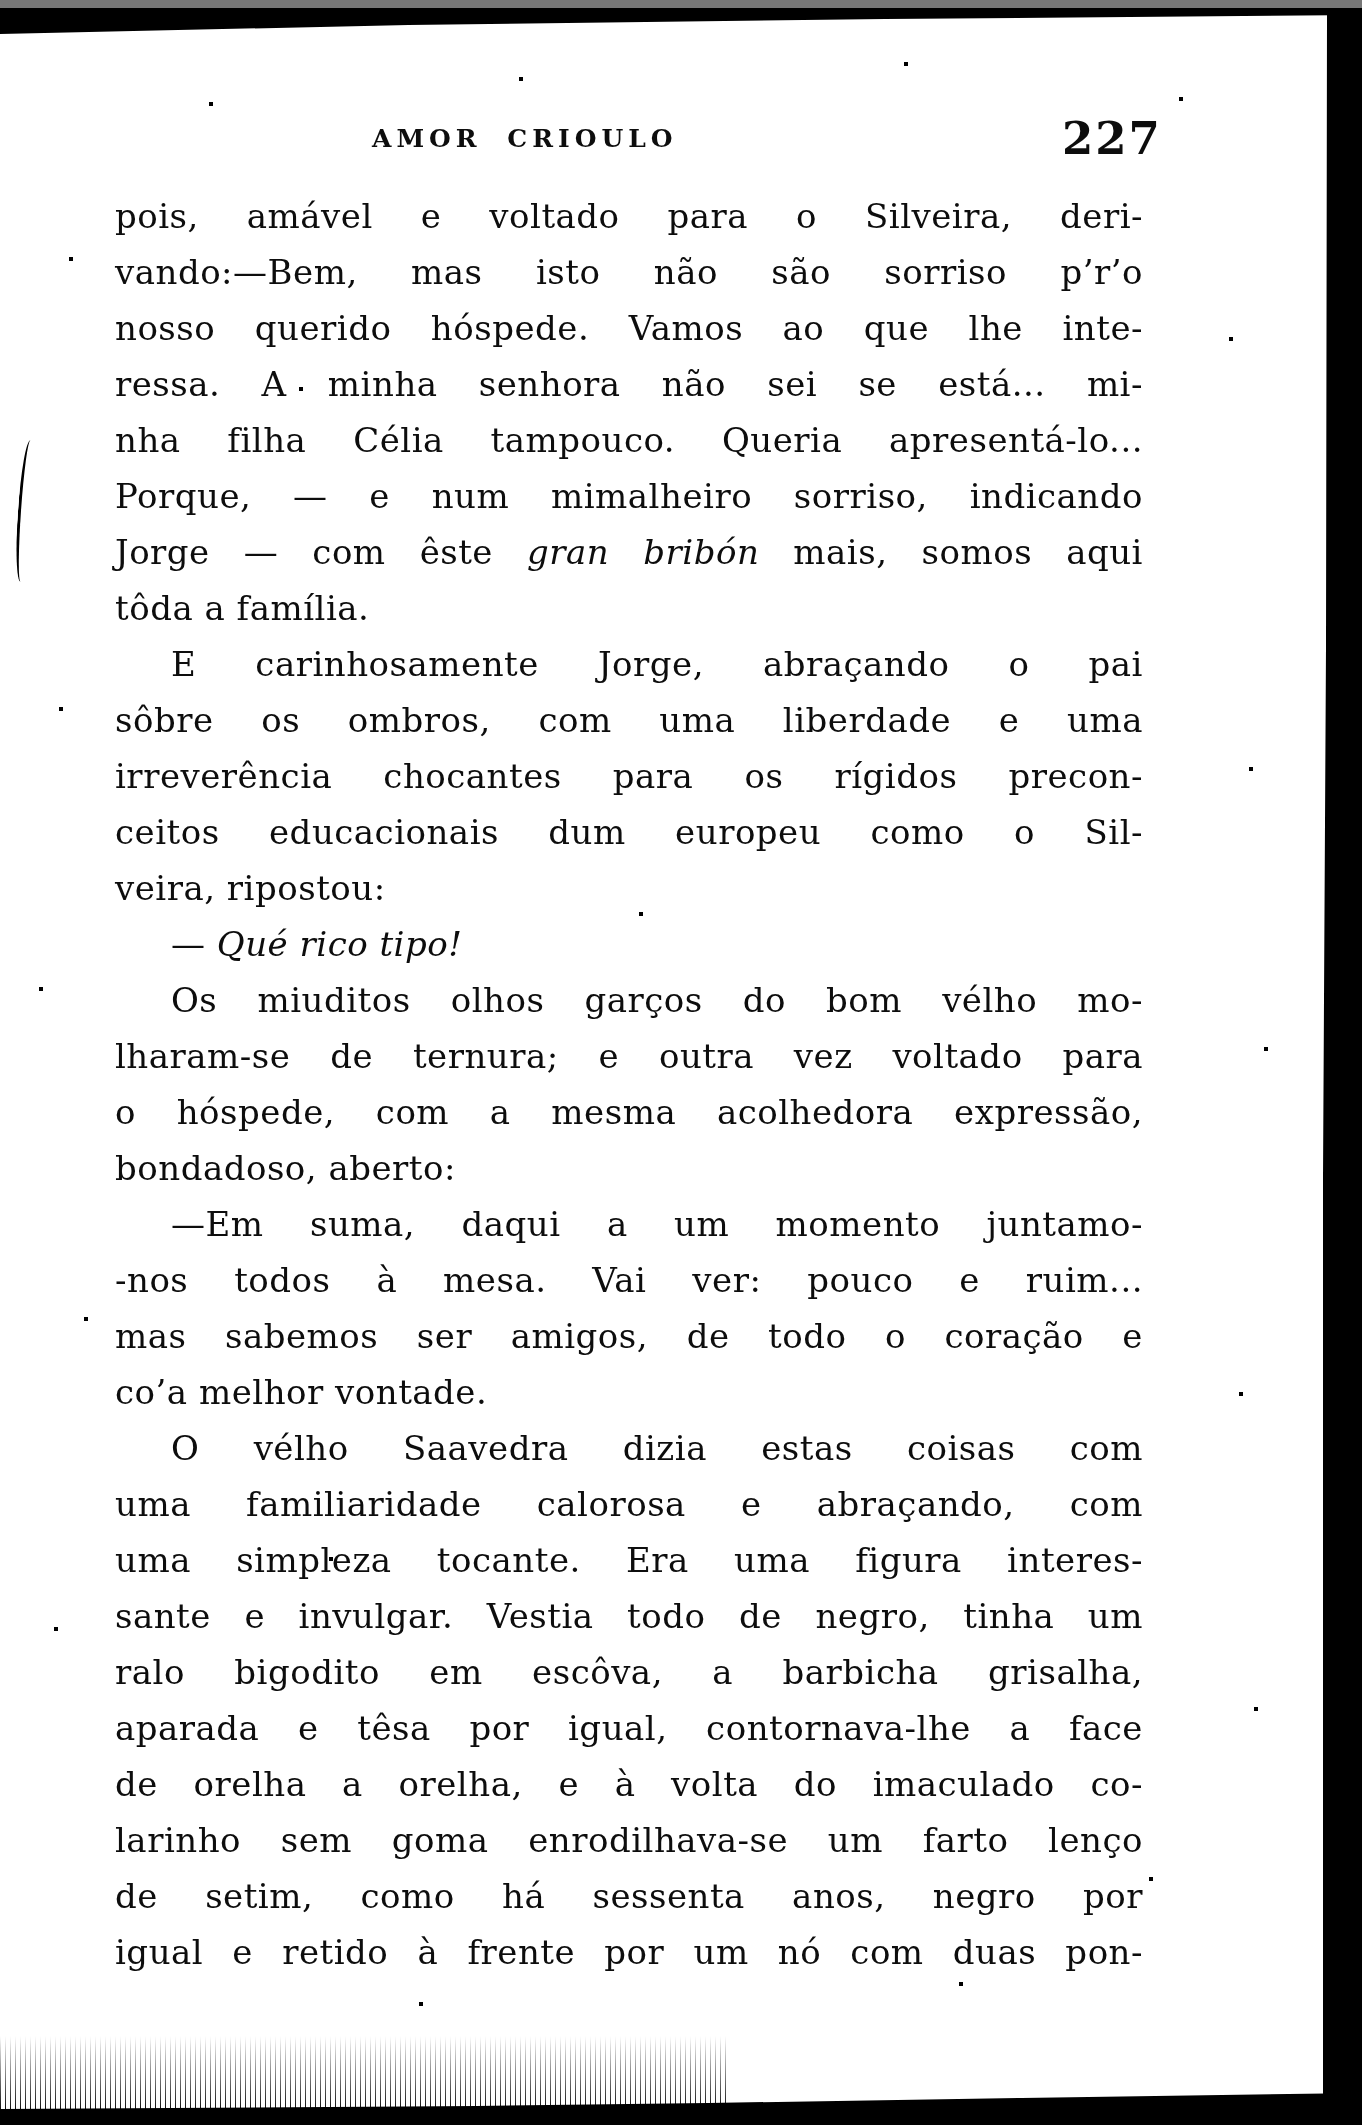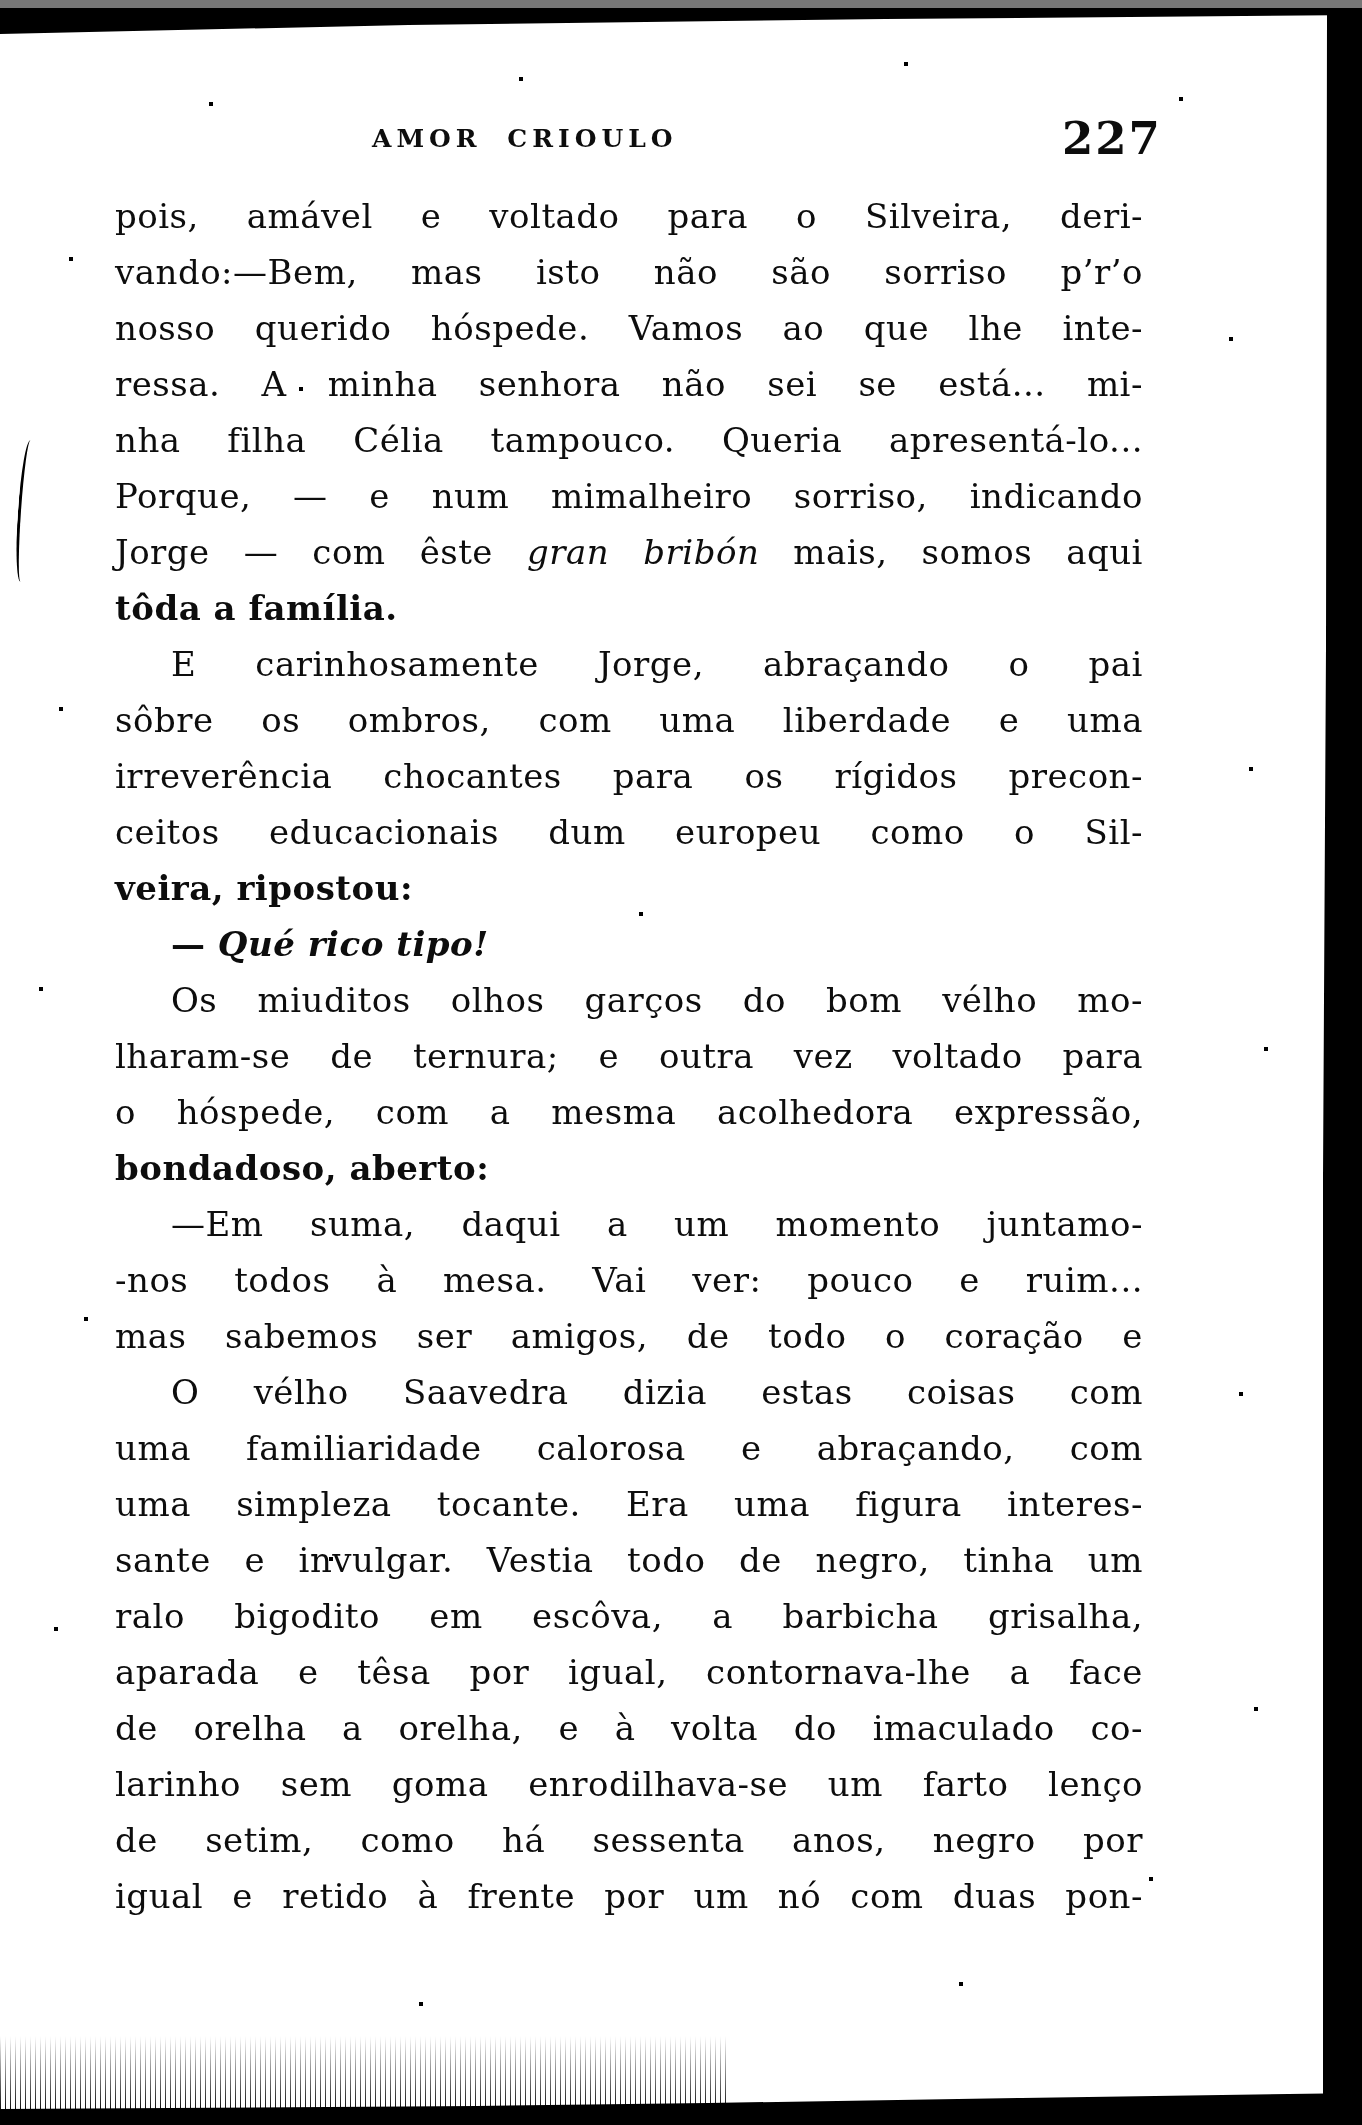--- a/index.html
+++ b/index.html
@@ -66,21 +66,21 @@
     position:absolute;left:115px;top:180px;width:1028px;
   }
   .line{
     height:56px;line-height:56px;
     font-size:34px;
     text-align:justify;
     text-align-last:justify;
     white-space:normal;
     letter-spacing:.5px;
   }
-  .line.left{text-align:left;text-align-last:left;font-weight:bold;}
+  .line.left{text-align:left;text-align-last:left;}
   .line.indent{padding-left:56px;}
   .line i{font-style:italic;}
 </style>
 </head>
 <body>
 
 <div class="page">
   <div class="top-band"></div>
   <div class="right-band"></div>
   <div class="bottom-noise"></div>
@@ -106,20 +106,21 @@
       <div class="line"><span>ceitos educacionais dum europeu como o Sil-</span></div>
       <div class="line left"><span>veira, ripostou:</span></div>
       <div class="line indent left"><span>— </span><i>Qué rico tipo!</i><span></span></div>
       <div class="line indent"><span>Os miuditos olhos garços do bom vélho mo-</span></div>
       <div class="line"><span>lharam-se de ternura; e outra vez voltado para</span></div>
       <div class="line"><span>o hóspede, com a mesma acolhedora expressão,</span></div>
       <div class="line left"><span>bondadoso, aberto:</span></div>
       <div class="line indent"><span>—Em suma, daqui a um momento juntamo-</span></div>
       <div class="line"><span>-nos todos à mesa. Vai ver: pouco e ruim...</span></div>
       <div class="line"><span>mas sabemos ser amigos, de todo o coração e</span></div>
+      <div class="line left"><span>co’a melhor vontade.</span></div>
       <div class="line indent"><span>O vélho Saavedra dizia estas coisas com</span></div>
       <div class="line"><span>uma familiaridade calorosa e abraçando, com</span></div>
       <div class="line"><span>uma simpleza tocante. Era uma figura interes-</span></div>
       <div class="line"><span>sante e invulgar. Vestia todo de negro, tinha um</span></div>
       <div class="line"><span>ralo bigodito em escôva, a barbicha grisalha,</span></div>
       <div class="line"><span>aparada e têsa por igual, contornava-lhe a face</span></div>
       <div class="line"><span>de orelha a orelha, e à volta do imaculado co-</span></div>
       <div class="line"><span>larinho sem goma enrodilhava-se um farto lenço</span></div>
       <div class="line"><span>de setim, como há sessenta anos, negro por</span></div>
       <div class="line"><span>igual e retido à frente por um nó com duas pon-</span></div>

